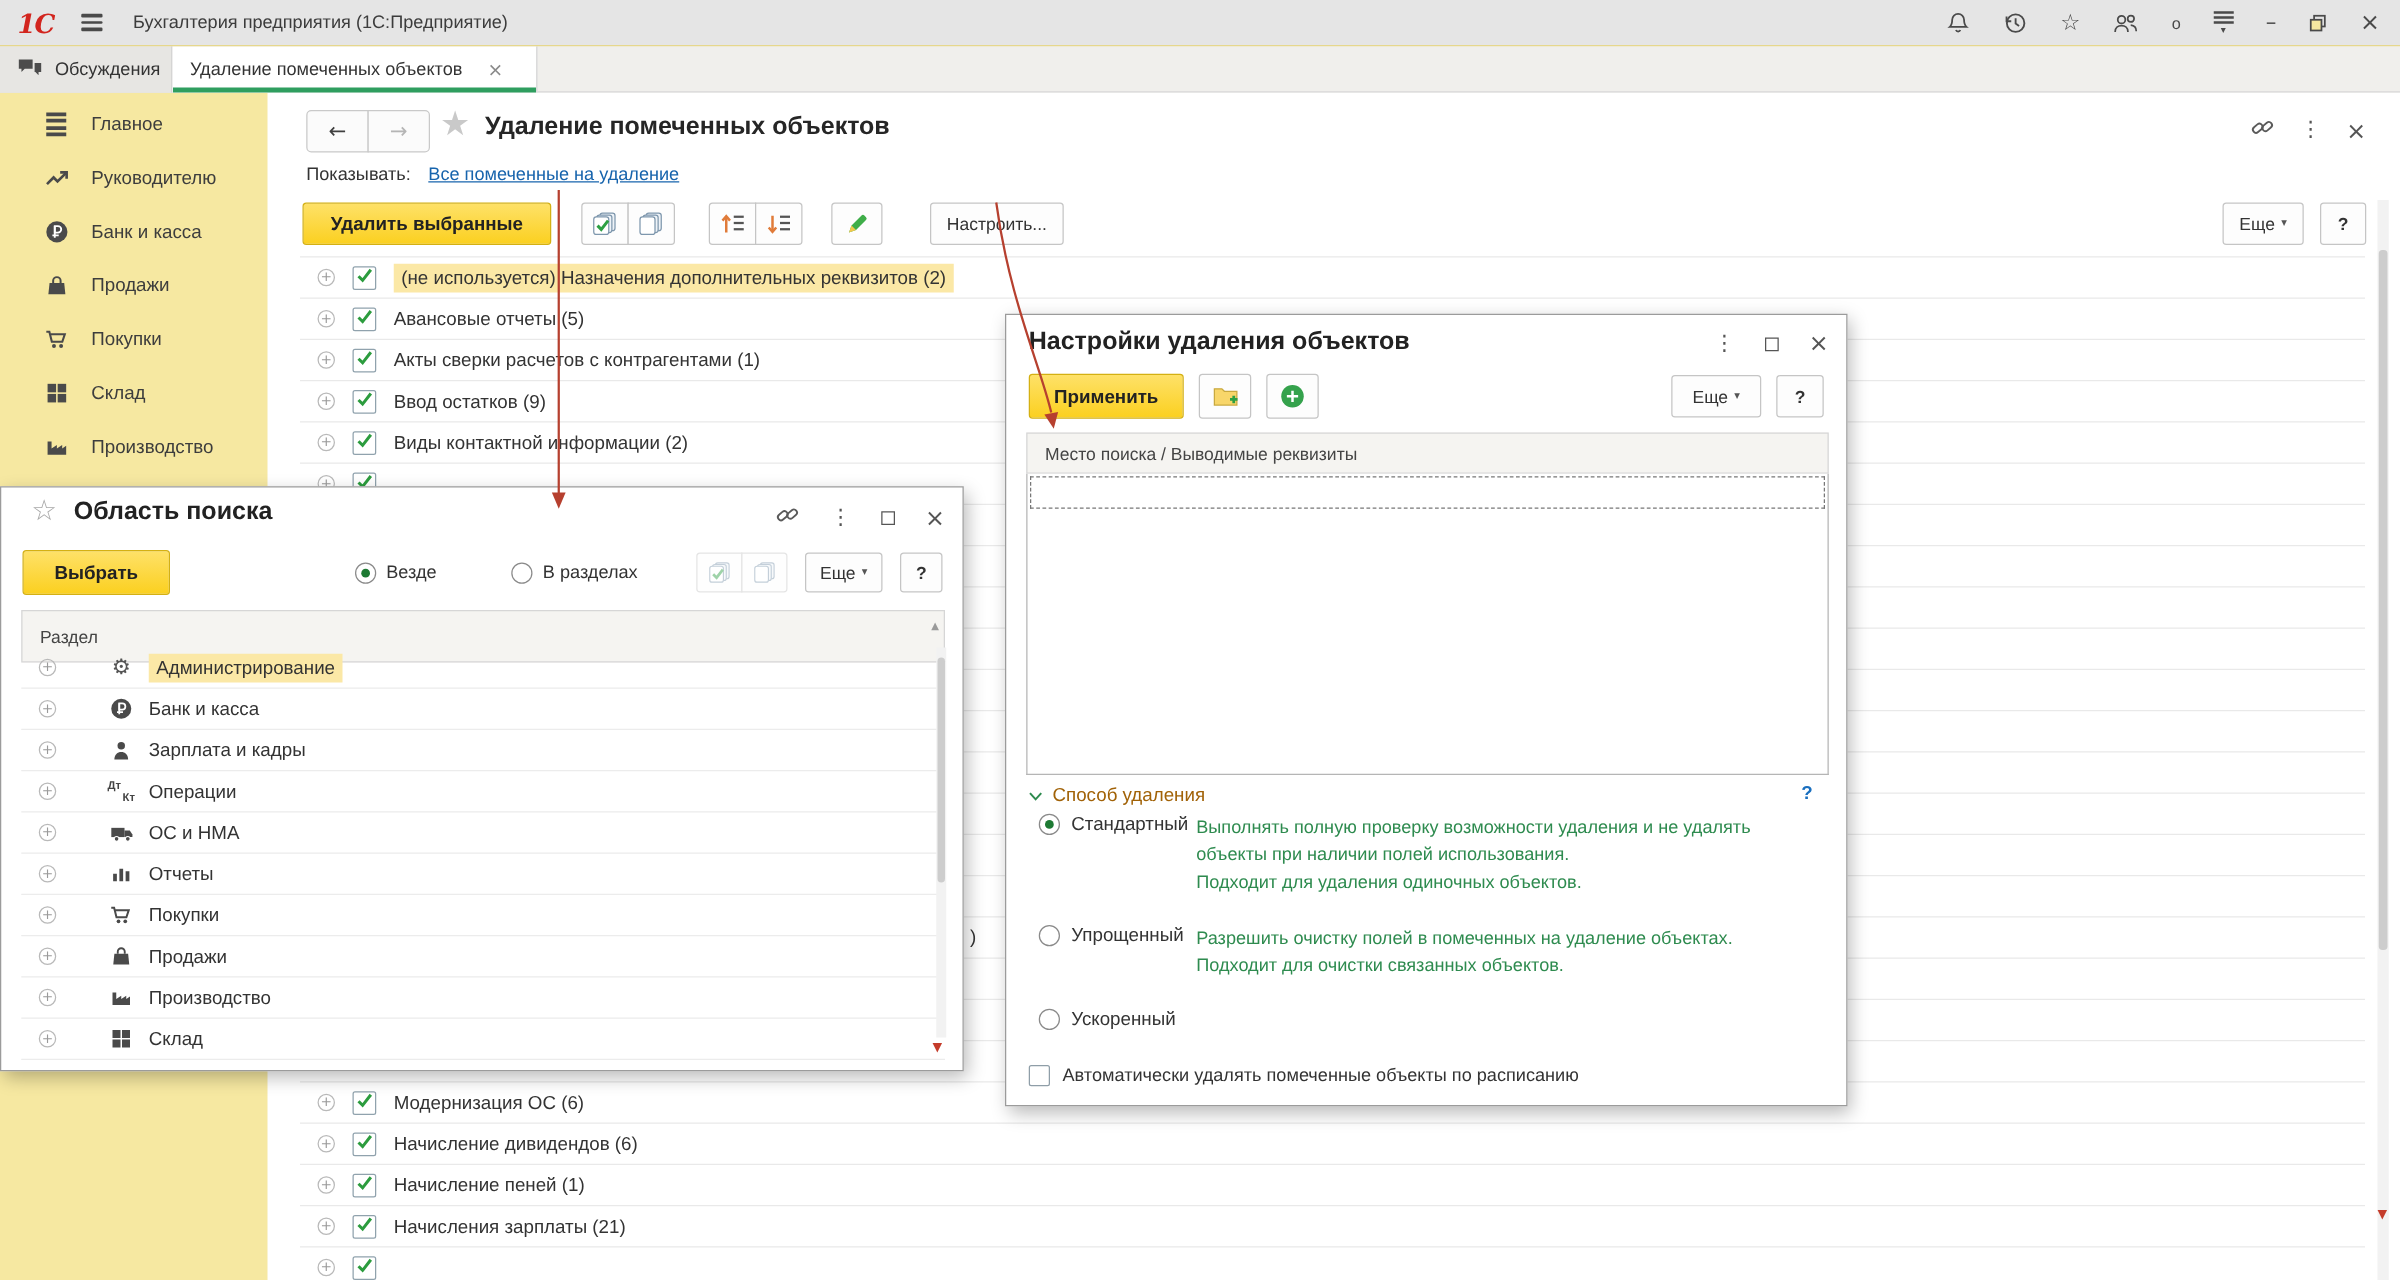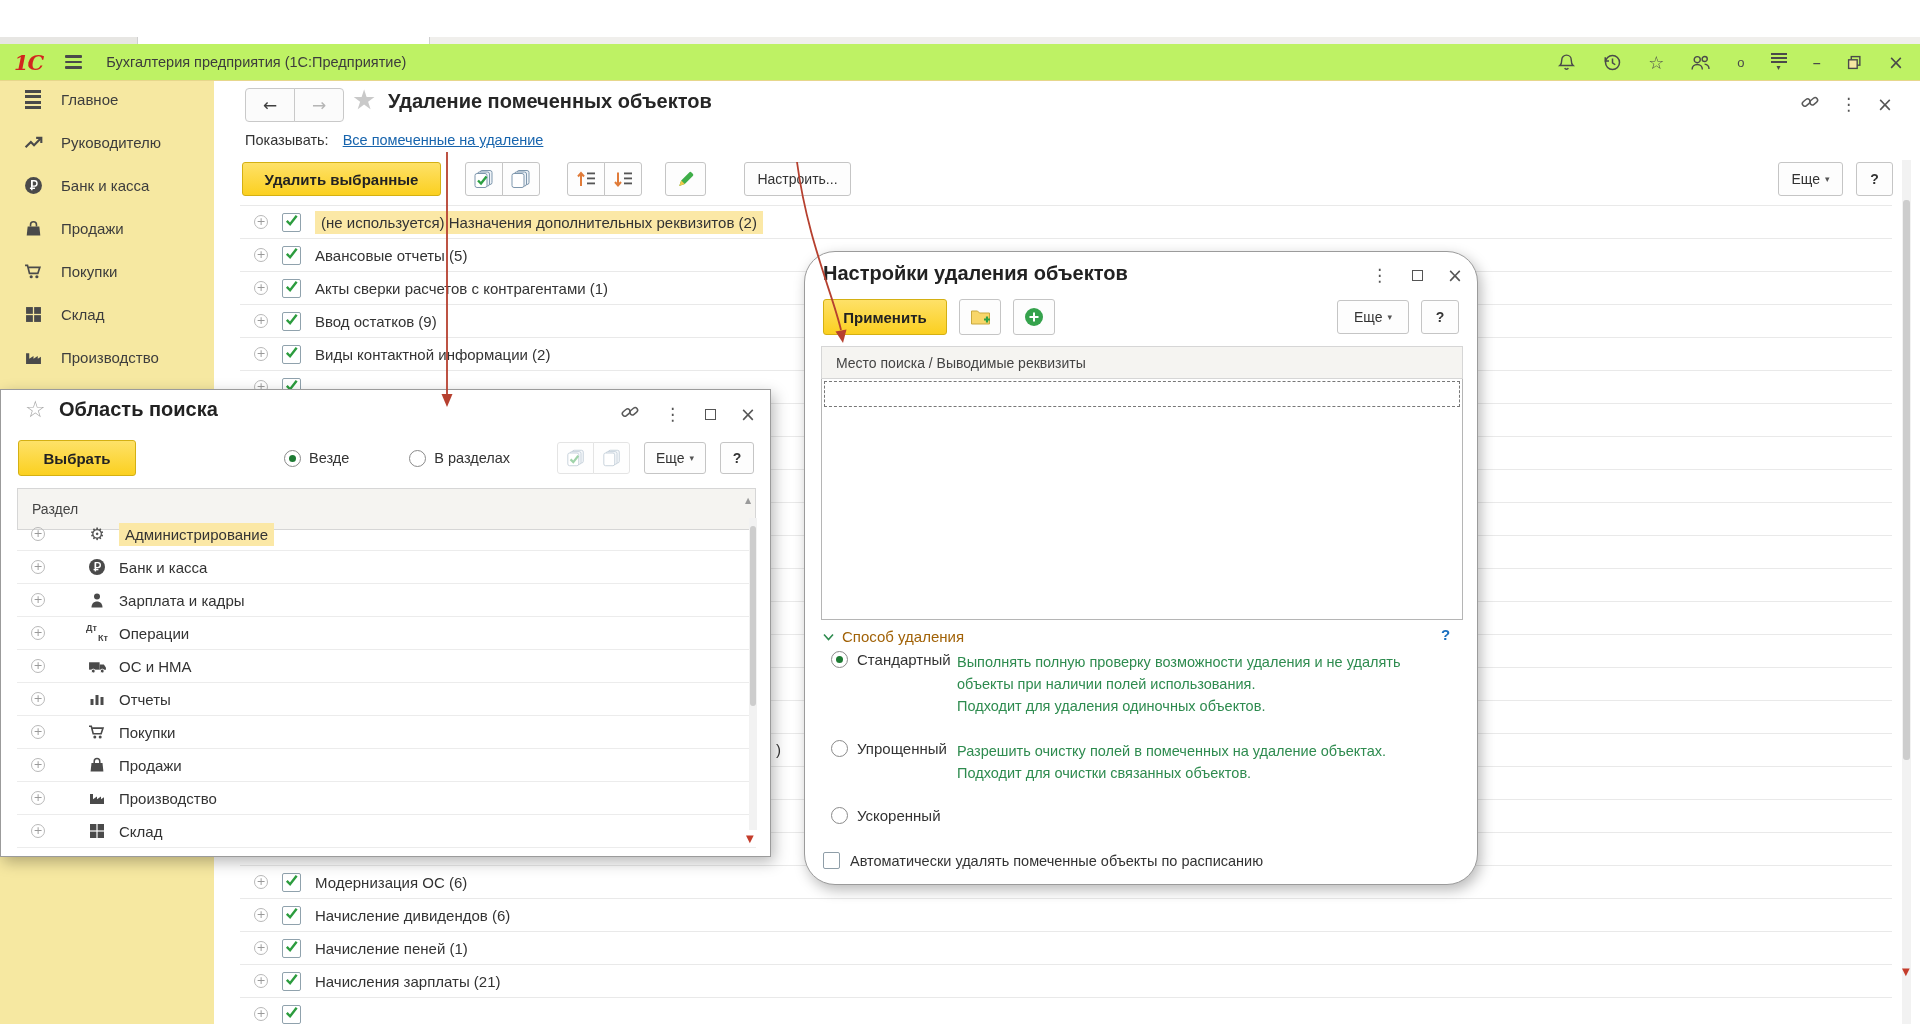--- a/index.html
+++ b/index.html
@@ -1,22 +1,22 @@
 <!DOCTYPE html>
 <html><head>
 <meta charset="utf-8">
 <style>
   html,body{margin:0;padding:0;width:1920px;height:1024px;overflow:hidden;
     font-family:"Liberation Sans",sans-serif;background:#fff;color:#333;position:relative;}
   *{box-sizing:border-box;}
   .glyph{font-family:"DejaVu Sans",sans-serif;}
 
   
-  .titlebar{position:absolute;left:0;top:0;width:1920px;height:37px;background:#bef264;
-    border-bottom:1px solid #e6d78c;display:flex;align-items:center;z-index:3;margin-top:44px;}
+  .titlebar{position:absolute;left:0;top:0;width:1920px;height:37px;background:#e5e5e5;
+    border-bottom:1px solid #e6d78c;display:flex;align-items:center;z-index:3;}
   .logo{color:#d2251e;font:italic bold 21px "DejaVu Serif",serif;letter-spacing:-1px;margin-left:14px;}
   .burger{display:flex;flex-direction:column;gap:3px;margin-left:22px;cursor:pointer;}
   .burger i{display:block;width:17px;height:2.4px;background:#4a4a4a;border-radius:1px;}
   .tb-title{margin-left:24px;font-size:14.5px;color:#3c3c3c;}
   .tb-icons{margin-left:auto;display:flex;align-items:center;gap:26px;margin-right:16px;color:#4a4a4a;}
   .tb-icons .ic{display:flex;align-items:center;justify-content:center;cursor:pointer;}
   .star-g{font-size:18px;color:#4a4a4a;}
   .svc{display:flex;flex-direction:column;align-items:center;gap:2px;}
   .svc i{display:block;width:16px;height:2px;background:#4a4a4a;}
   .svc .dd{font-size:8px;line-height:6px;color:#4a4a4a;}
@@ -27,21 +27,21 @@
   
   .tabbar{position:absolute;left:0;top:37px;width:1920px;height:37px;background:#f0efec;
     border-bottom:1px solid #d8d8d8;display:flex;z-index:2;}
   .tab{display:flex;align-items:center;gap:10px;padding:0 14px;font-size:14.5px;color:#333;
     background:#e7e6e3;border-right:1px solid #cfcfcf;height:37px;cursor:pointer;flex:none;}
   .tab.active{background:#fff;box-shadow:inset 0 -4px 0 #2f9e5f;}
   .tab .tclose{margin-left:10px;color:#8a8a8a;font-size:15px;}
 
   
   .sidebar{position:absolute;left:0;top:74px;width:214px;height:950px;background:#f6e8a1;padding-top:4px;z-index:1;}
-  .side-item{height:43px;display:flex;align-items:center;gap:17px;padding-left:22px;
+  .side-item{height:43px;display:flex;align-items:center;gap:17px;padding-left:34px;
     font-size:15px;color:#3d3d3d;cursor:pointer;}
   .side-icon{width:22px;display:flex;justify-content:center;align-items:center;color:#4a4a4a;flex:none;}
   .sburger{display:flex;flex-direction:column;gap:2.6px;}
   .sburger i{display:block;width:16px;height:2.8px;background:#4a4a4a;}
 
   
   .nav-group{position:absolute;left:245px;top:88px;display:flex;z-index:1;}
   .nav-btn{width:50px;height:34px;border:1px solid #c9c9c9;background:#fbfbfb;display:flex;
     align-items:center;justify-content:center;font-size:17px;cursor:pointer;}
   .nav-btn.first{border-radius:4px 0 0 4px;}
@@ -81,21 +81,21 @@
 
   
   .v-track{position:absolute;background:#f2f2f2;}
   .v-thumb{position:absolute;background:#cdcdcd;border-radius:3px;}
   .scroll-red{color:#c43c2b;font-size:10px;position:absolute;}
   .scroll-gray{color:#9a9a9a;font-size:8px;position:absolute;}
 
   
   .dialog{position:absolute;background:#fff;border:1px solid #9b9b9b;box-shadow:3px 5px 14px rgba(0,0,0,.28);}
   .search-dialog{left:0;top:389px;width:771px;height:468px;z-index:20;}
-  .settings-dialog{left:804px;top:251px;width:674px;height:634px;z-index:30;border-radius:31px;}
+  .settings-dialog{left:804px;top:251px;width:674px;height:634px;z-index:30;}
   .dlg-title{font-size:20px;font-weight:bold;color:#222;position:absolute;white-space:nowrap;}
   .dlg-ctrls{position:absolute;right:14px;top:12px;display:flex;gap:24px;align-items:center;color:#555;}
   .sd-star{position:absolute;left:24px;top:6px;font-size:23px;color:#a8a8a8;}
   .colhead{position:absolute;background:#f5f4f1;border:1px solid #d6d6d6;font-size:14px;color:#444;
     display:flex;align-items:center;padding-left:14px;}
   .srow{height:33px;display:flex;align-items:center;border-bottom:1px solid #ececec;padding-left:14px;}
   .srow .sicon{margin-left:40px;width:24px;display:flex;justify-content:center;align-items:center;flex:none;color:#4a4a4a;}
   .srow .slabel{margin-left:10px;font-size:15px;color:#333;white-space:nowrap;}
   .srow .slabel.hl{background:#fbe8a6;padding:3px 6px;}
   .radio{width:17px;height:17px;border:1px solid #8a8a8a;border-radius:50%;background:#fff;position:relative;flex:none;cursor:pointer;}

